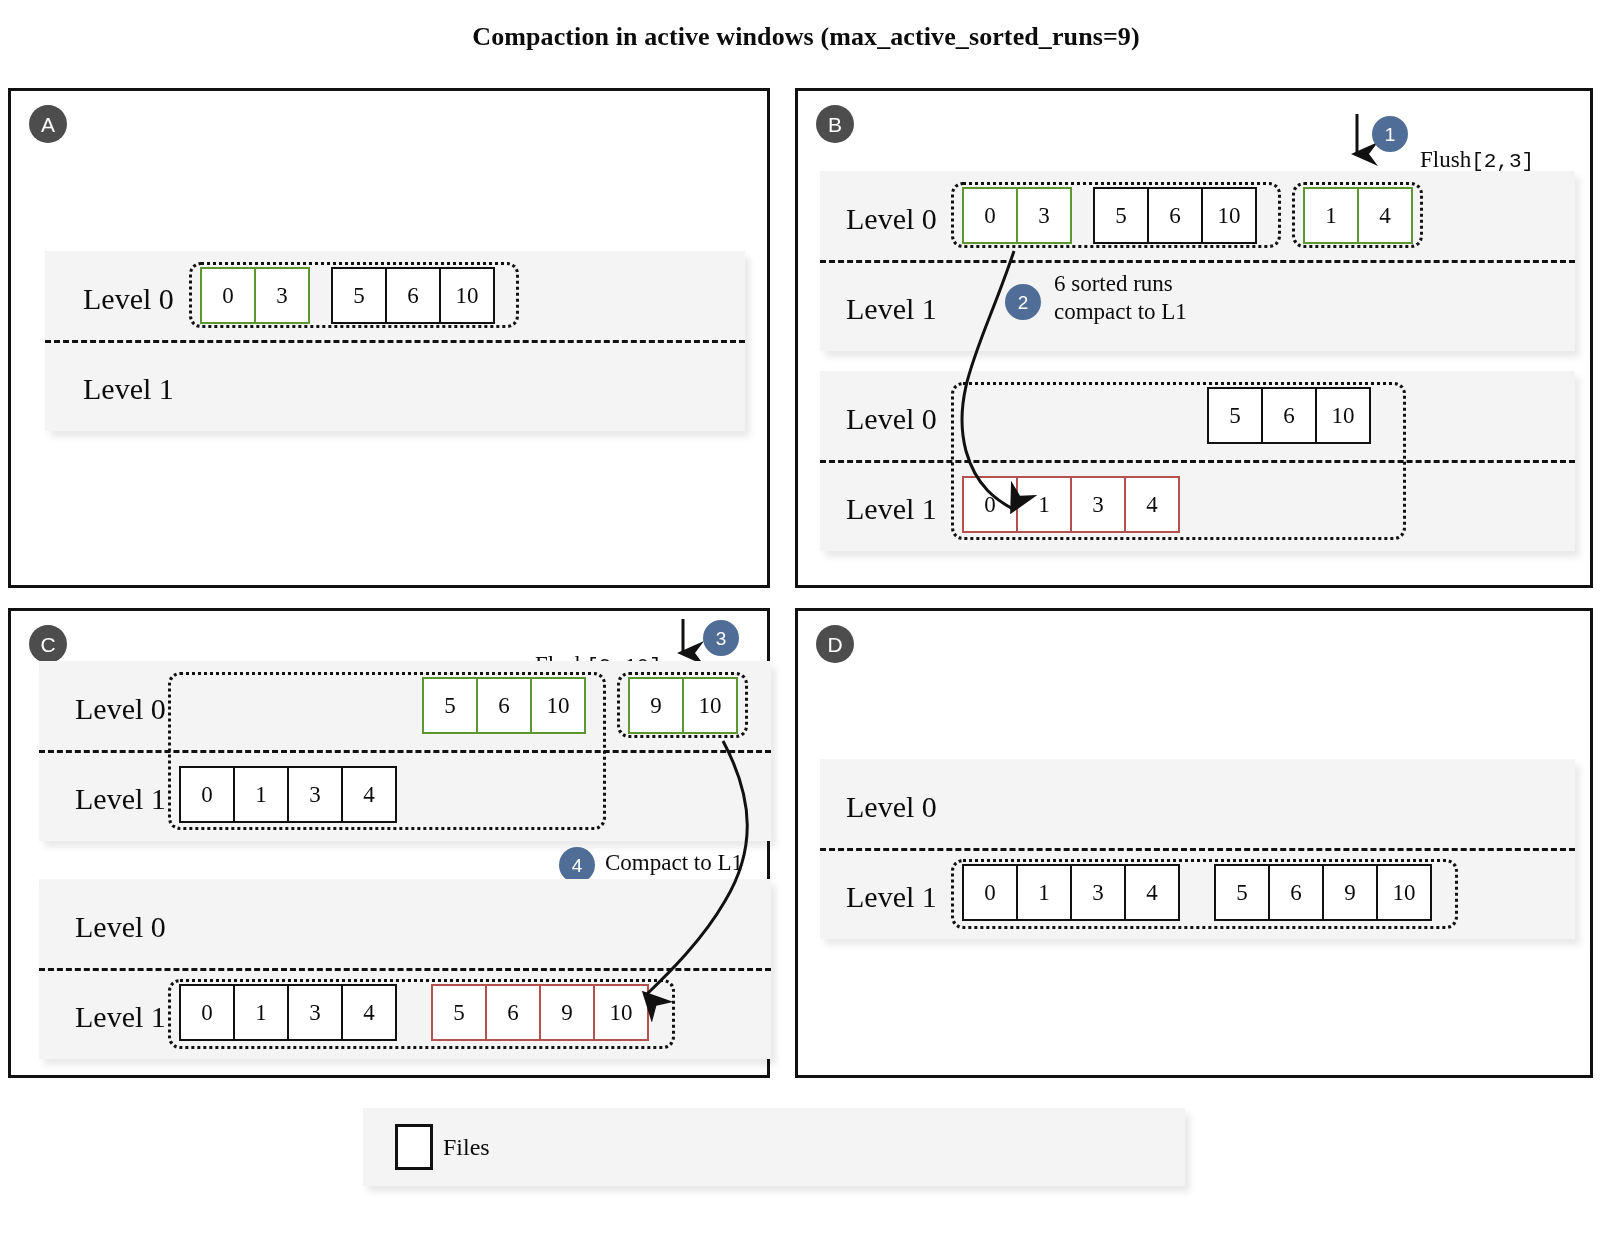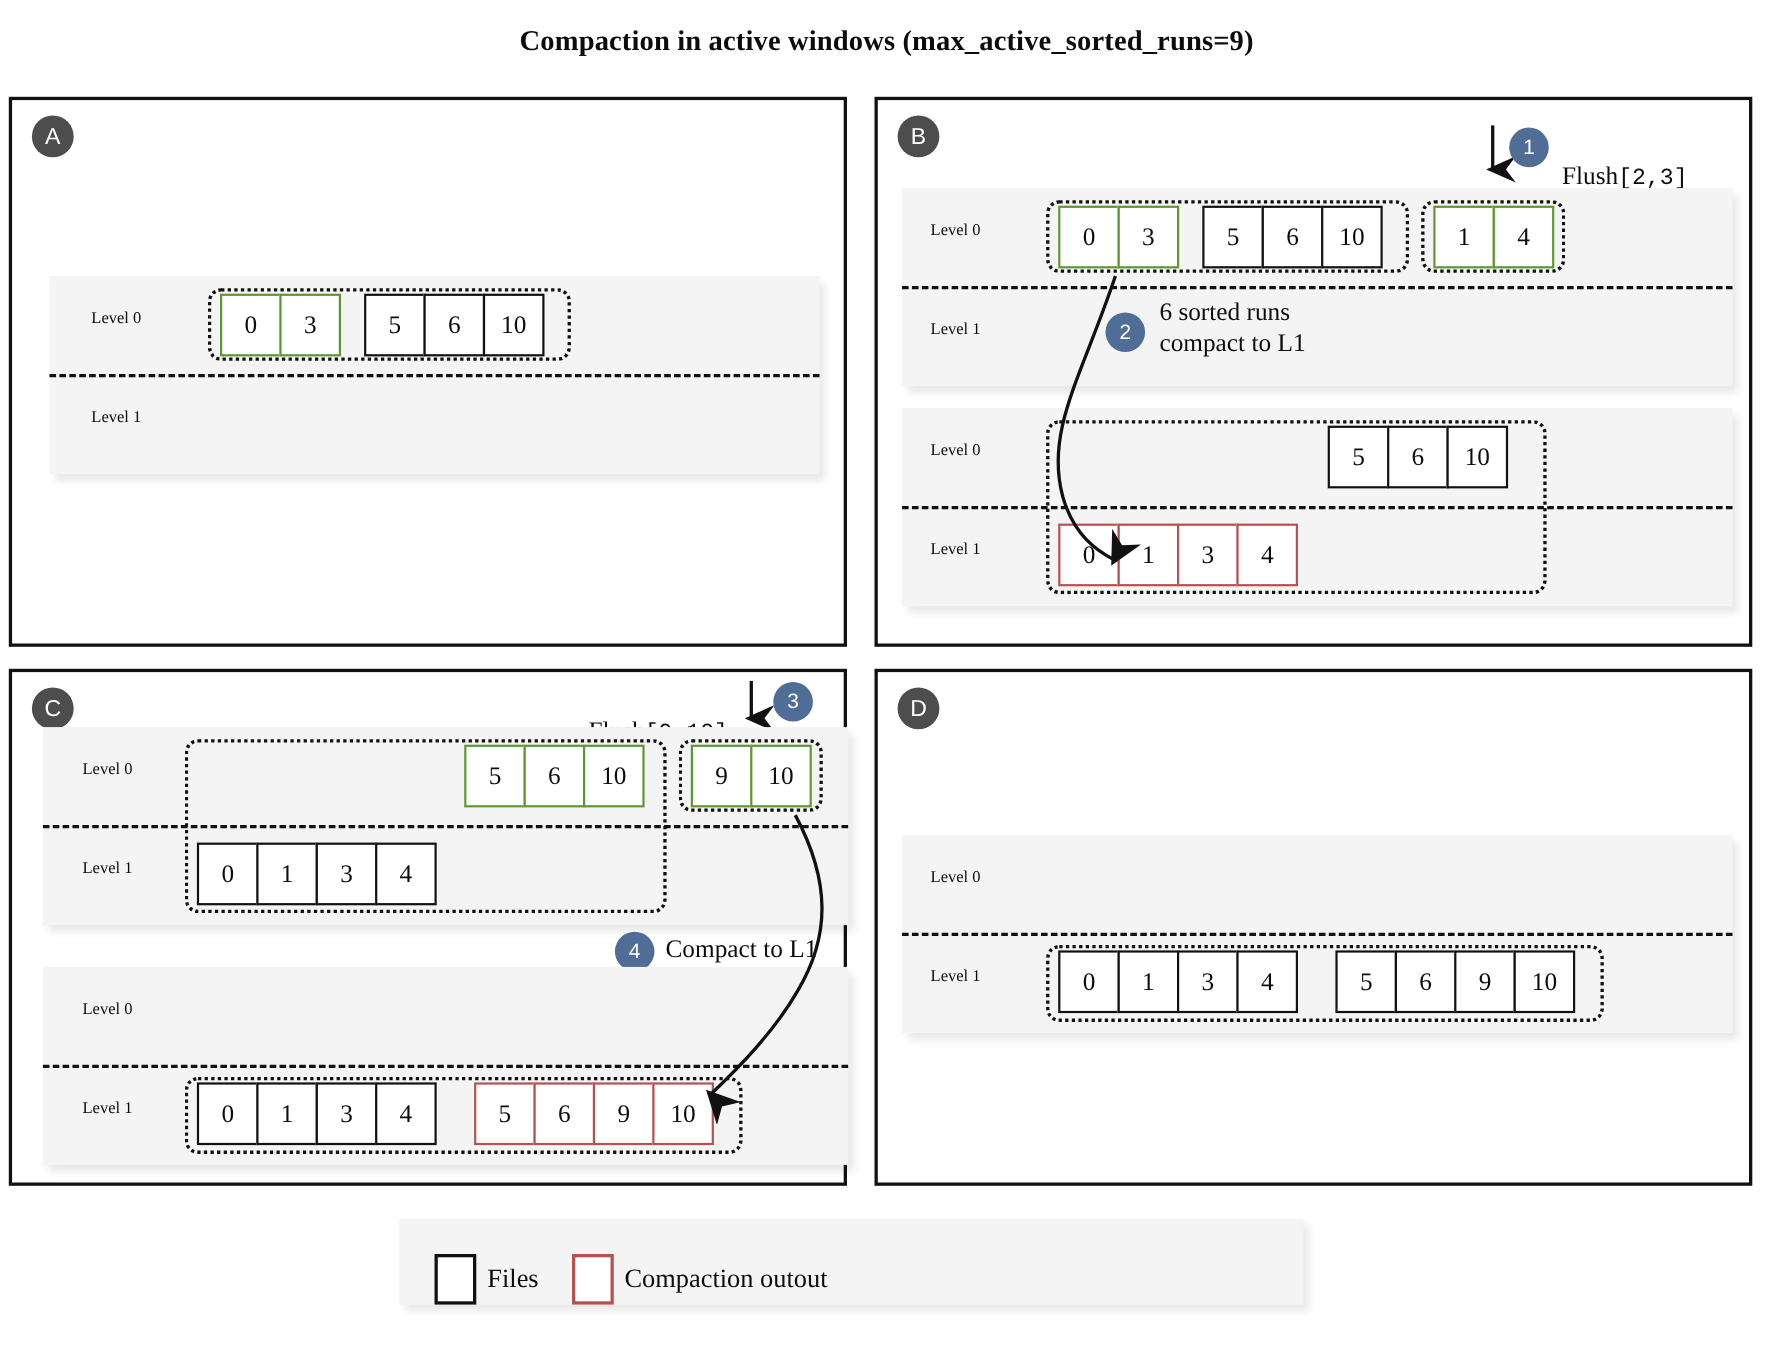--- a/index.html
+++ b/index.html
@@ -41,21 +41,21 @@
 
   
   .band{
     position:absolute;
     background:#f4f4f4;
     box-shadow:5px 6px 7px rgba(0,0,0,.09);
     box-sizing:border-box;
   }
   .band .lvl-label{
     position:absolute;
-    font-size:15px;
+    font-size:30px;
     white-space:nowrap;
   }
   .divider{
     position:absolute;left:0;right:0;
     border-top:3px dashed #111111;
     height:0;
   }
 
   
   .run{
@@ -103,21 +103,21 @@
   }
   .mono{font-family:"Liberation Mono","DejaVu Sans Mono",monospace;font-size:21px;}
 
   svg.overlay{position:absolute;left:0;top:0;overflow:visible;pointer-events:none;}
 
   
   #legend{
     position:absolute;left:363px;top:1108px;width:822px;height:78px;
     background:#f4f4f4;
     box-shadow:5px 6px 7px rgba(0,0,0,.09);
-    display:flex;align-items:flex-end;
+    display:flex;align-items:center;
     box-sizing:border-box;
     padding-left:32px;
   }
   .leg-item{display:flex;align-items:center;}
   .leg-swatch{
     width:38px;height:46px;box-sizing:border-box;background:#ffffff;
     margin-right:10px;
   }
   .sw-files{border:3px solid #111111;}
   .sw-sorted{border:3px dotted #111111;background:transparent;}
@@ -323,17 +323,13 @@
       <div class="cell">10</div>
     </div>
   </div>
 </div>
 
 <div id="legend">
   <div class="leg-item">
     <div class="leg-swatch sw-files"></div>
     <div class="leg-text">Files</div>
   </div>
-  <div class="leg-item">
-    <div class="leg-swatch sw-output"></div>
-    <div class="leg-text">Compaction outout</div>
-  </div>
 </div>
 
 </body></html>

